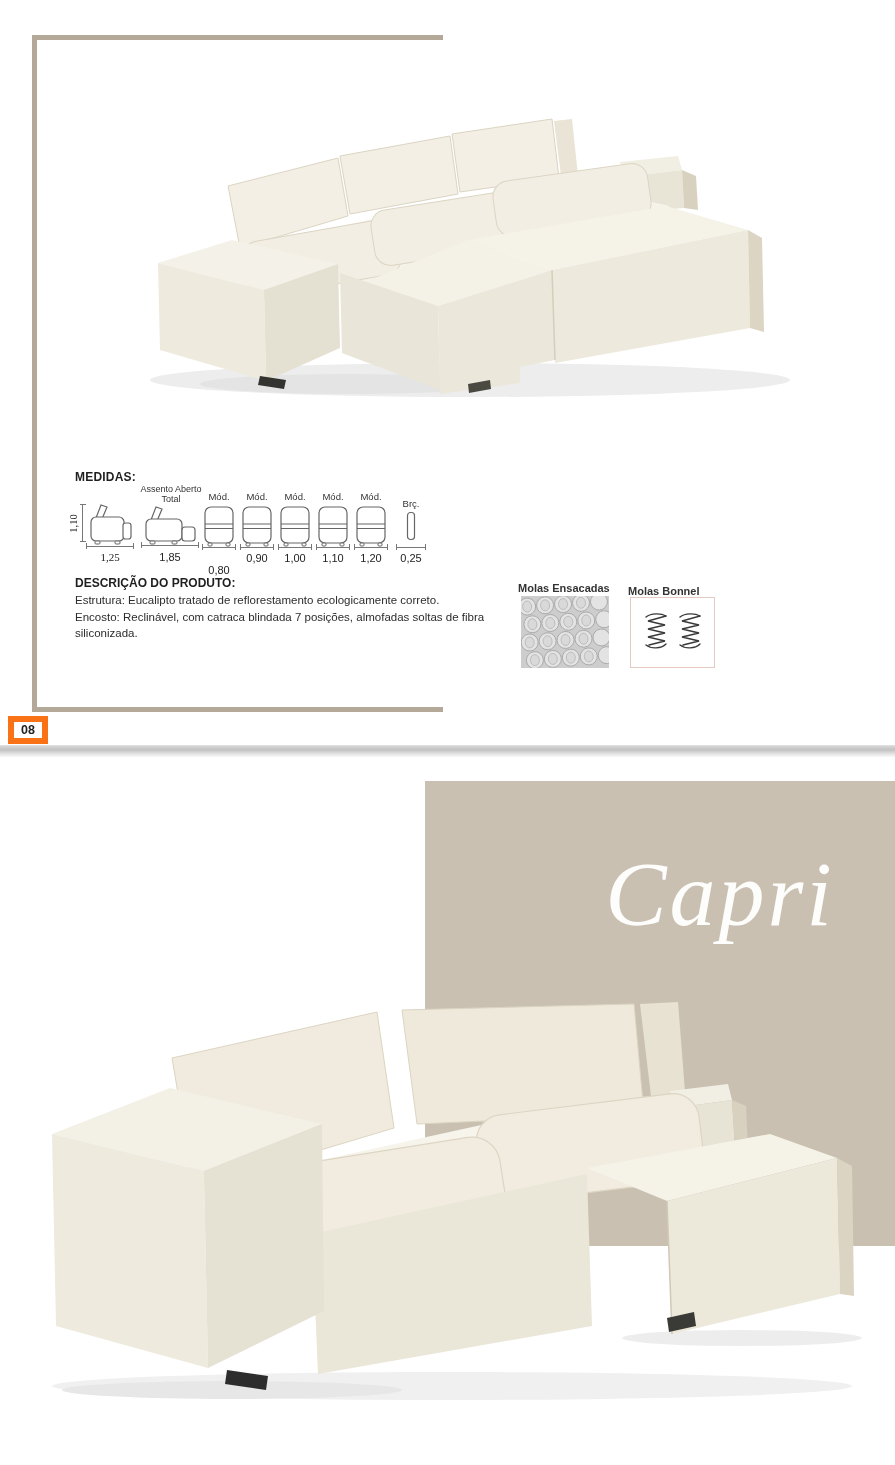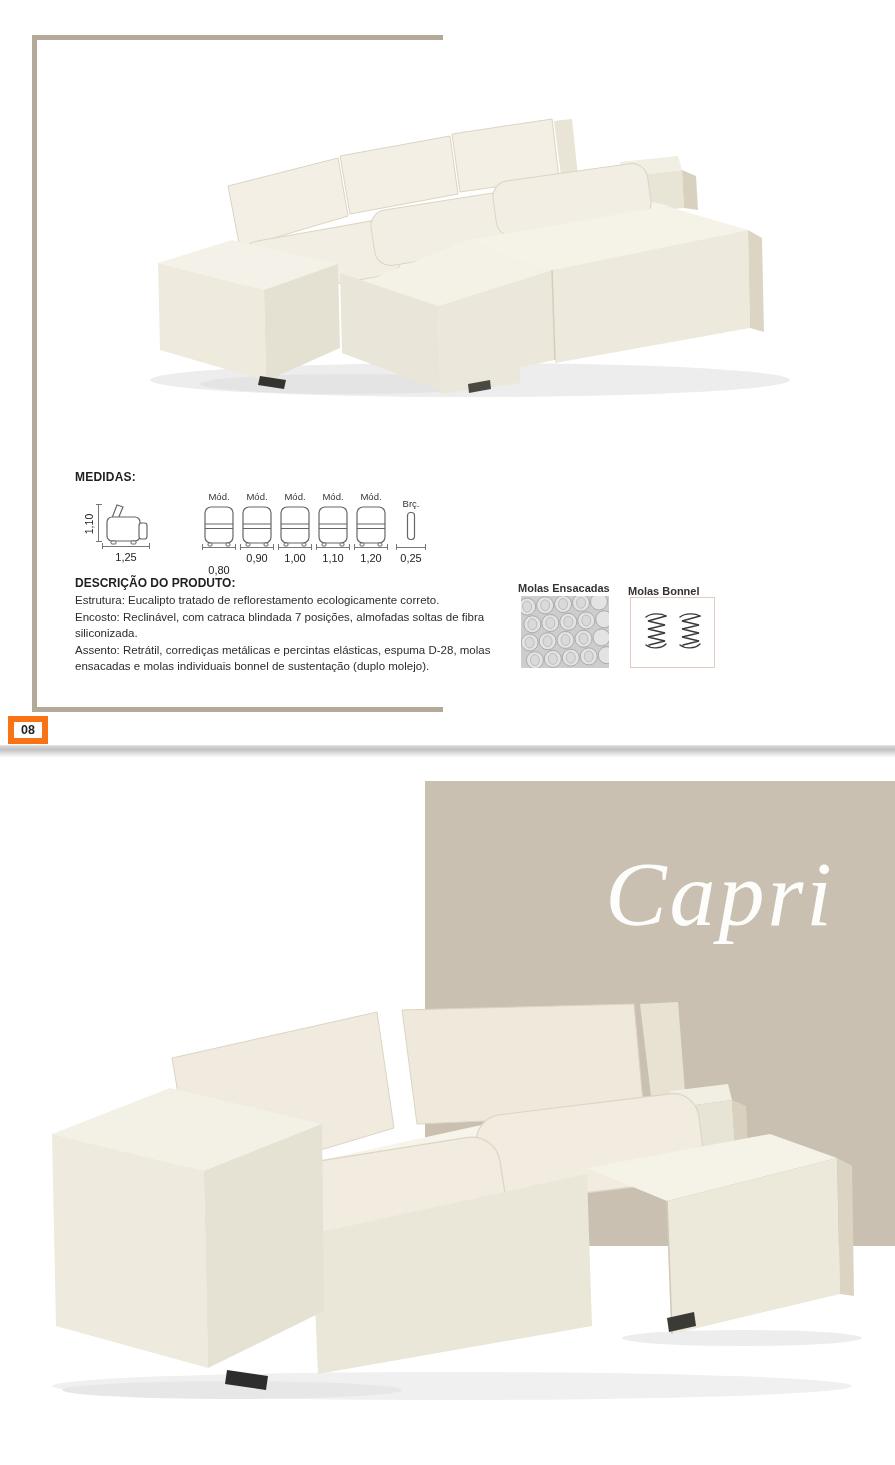--- a/index.html
+++ b/index.html
@@ -29,21 +29,21 @@
   .diag .dimline::before, .diag .dimline::after {
     content:""; position:absolute; bottom:-3px; width:1px; height:6px; background:#777; }
   .diag .dimline::before { left:0; } .diag .dimline::after { right:0; }
   .diag .wnum { position:absolute; text-align:center; font-size:11px; color:#222; }
   .vline { position:absolute; border-left:1px solid #777; width:5px; }
   .vline::before, .vline::after { content:""; position:absolute; left:-3px; width:6px; height:1px; background:#777; }
   .vline::before { top:0; } .vline::after { bottom:0; }
   .vnum { position:absolute; transform:rotate(-90deg); font-size:10.5px; color:#222;
           width:34px; text-align:center; }
 
-  #d1 { left:86px;  top:496px; width:64px;  height:70px; }
+  #d1 { left:70px;  top:496px; width:64px;  height:70px;font-family:Liberation Serif, serif; }
   #d2 { left:138px; top:484px; width:66px;  height:82px; }
   .dmod { top:492px; width:34px; height:74px; }
   #dm0 { left:202px; } #dm1 { left:240px; } #dm2 { left:278px; } #dm3 { left:316px; } #dm4 { left:354px; }
   #darm { left:392px; top:499px; width:38px; height:67px; }
 
   
   #desc-title { left:75px; top:576px; font-size:12px; font-weight:bold; color:#1f1f1f; }
   #desc-body  { left:75px; top:592px; width:432px; }
   #desc-body p { font-size:11.5px; line-height:16.5px; color:#2c2c2c; }
 
@@ -135,20 +135,32 @@
       <polygon points="8,18 13,5 19,7 14,19" fill="#fff" stroke="#666" stroke-width="1.2"></polygon>
       <rect x="3" y="17" width="33" height="24" rx="5" fill="#fff" stroke="#666" stroke-width="1.2"></rect>
       <rect x="35" y="23" width="8" height="16" rx="2.5" fill="#fff" stroke="#666" stroke-width="1.2"></rect>
       <rect x="7" y="41" width="5" height="3" rx="1" fill="#fff" stroke="#666" stroke-width="1"></rect>
       <rect x="27" y="41" width="5" height="3" rx="1" fill="#fff" stroke="#666" stroke-width="1"></rect>
     </svg>
     <span class="dimline" style="left:16px; top:46px; width:48px;"></span>
     <span class="wnum" style="left:16px; top:55px; width:48px;">1,25</span>
   </div>
 
+  <div id="d2" class="diag">
+    <span class="dlabel">Assento Aberto Total</span>
+    <svg class="abs" style="left:5px; top:22px;" width="56" height="40" viewBox="0 0 56 40">
+      <polygon points="8,14 13,1 19,3 14,15" fill="#fff" stroke="#666" stroke-width="1.2"></polygon>
+      <rect x="3" y="13" width="36" height="22" rx="5" fill="#fff" stroke="#666" stroke-width="1.2"></rect>
+      <rect x="39" y="21" width="13" height="14" rx="3" fill="#fff" stroke="#666" stroke-width="1.2"></rect>
+      <rect x="7" y="35" width="5" height="3" rx="1" fill="#fff" stroke="#666" stroke-width="1"></rect>
+      <rect x="29" y="35" width="5" height="3" rx="1" fill="#fff" stroke="#666" stroke-width="1"></rect>
+    </svg>
+    <span class="dimline" style="left:3px; top:57px; width:58px;"></span>
+    <span class="wnum" style="left:3px; top:67px; width:58px;">1,85</span>
+  </div>
 
   <div id="dm0" class="diag dmod">
     <span class="dlabel" style="font-size:9.5px">Mód.</span>
     <svg class="abs" style="left:1px; top:13px;" width="32" height="42" viewBox="0 0 32 42">
       <rect x="2" y="2" width="28" height="36" rx="6" fill="#fff" stroke="#666" stroke-width="1.2"></rect>
       <line x1="2" y1="19" x2="30" y2="19" stroke="#666" stroke-width="1"></line>
       <line x1="2" y1="23.5" x2="30" y2="23.5" stroke="#666" stroke-width="1"></line>
       <rect x="5" y="38" width="4" height="3" rx="1" fill="#fff" stroke="#666" stroke-width="1"></rect>
       <rect x="23" y="38" width="4" height="3" rx="1" fill="#fff" stroke="#666" stroke-width="1"></rect>
     </svg>
@@ -210,21 +222,20 @@
       <rect x="2.5" y="1.5" width="7" height="27" rx="3" fill="#fff" stroke="#666" stroke-width="1.2"></rect>
     </svg>
     <span class="dimline" style="left:4px; top:44px; width:30px;"></span>
     <span class="wnum" style="left:2px; top:53px; width:34px;">0,25</span>
   </div>
 
   <div id="desc-title" class="abs">DESCRIÇÃO DO PRODUTO:</div>
   <div id="desc-body" class="abs">
     <p>Estrutura: Eucalipto tratado de reflorestamento ecologicamente correto.</p>
     <p>Encosto: Reclinável, com catraca blindada 7 posições, almofadas soltas de fibra siliconizada.</p>
-    <p>Assento: Retrátil, corrediças metálicas e percintas elásticas, espuma D-28, molas ensacadas e molas individuais bonnel de sustentação (duplo molejo).</p>
   </div>
 
   <div id="ens-label" class="spring-label">Molas Ensacadas</div>
   <div id="ens-photo" class="abs">
     <svg width="88" height="72" viewBox="0 0 88 72">
       <rect x="0" y="0" width="88" height="72" fill="#cdcdcd"></rect>
       <g transform="rotate(-4 44 36)" stroke-width="0.9" fill="#e3e3e3" stroke="#a6a6a6">
         <g>
           <ellipse cx="8" cy="8" rx="8.5" ry="8.5"></ellipse>
             <ellipse cx="26" cy="8" rx="8.5" ry="8.5"></ellipse>

